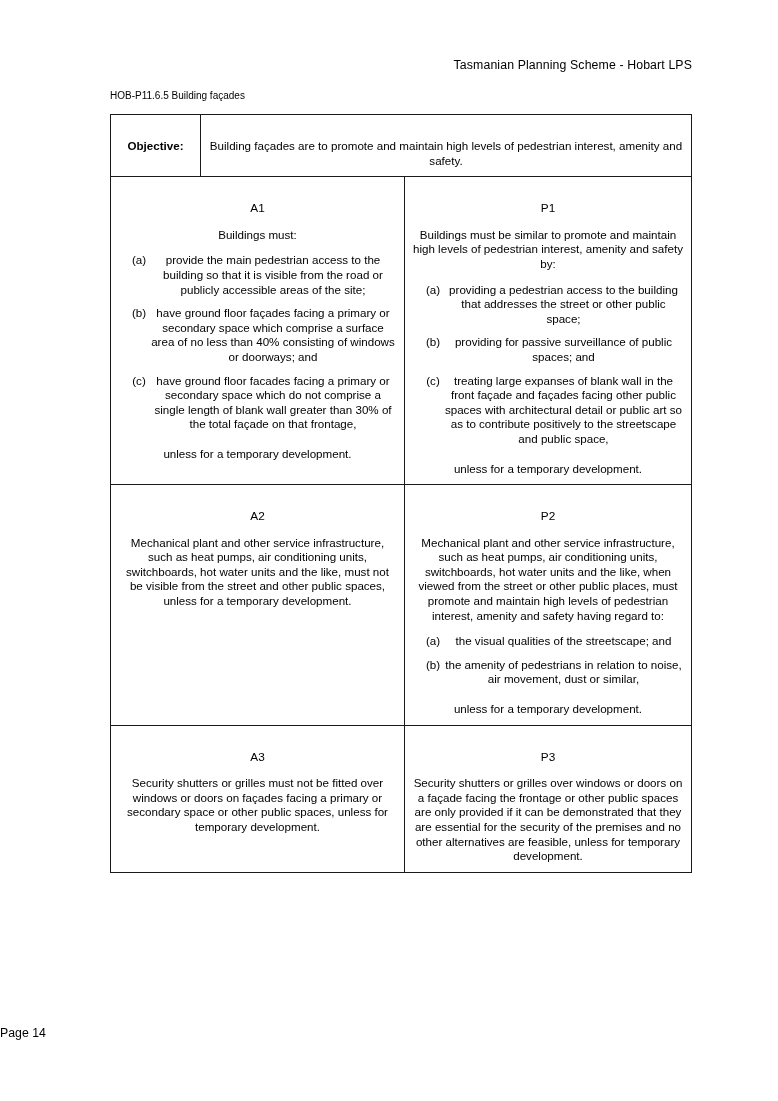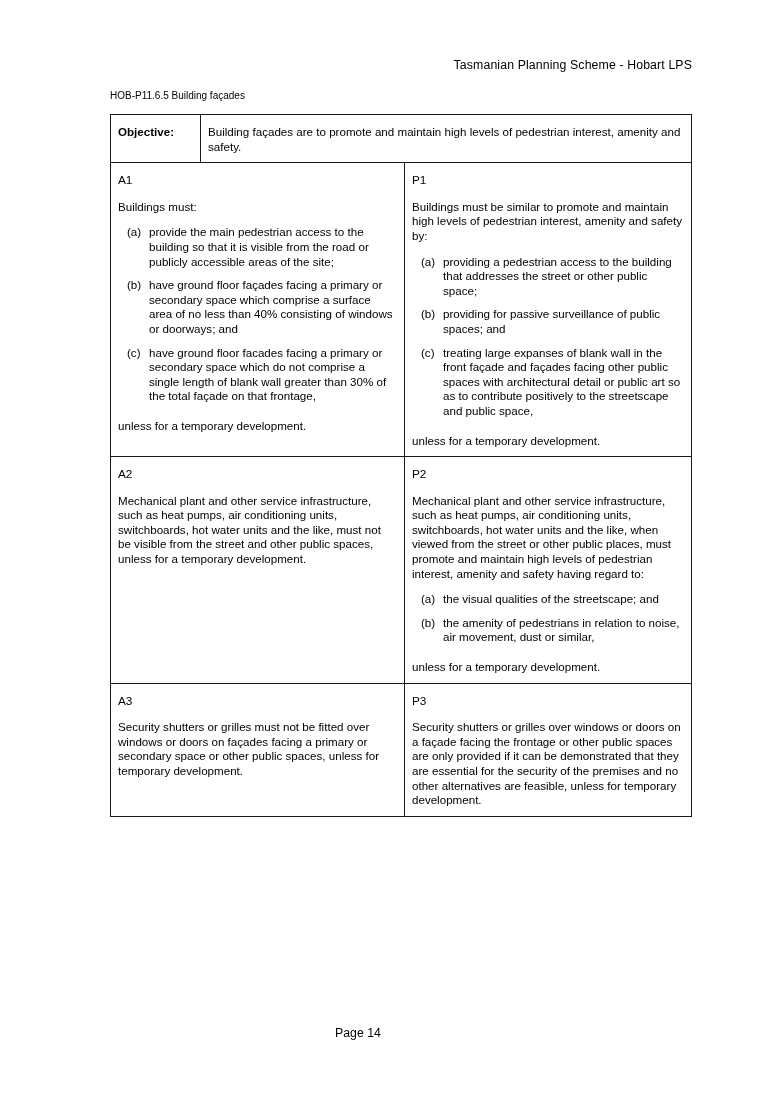--- a/index.html
+++ b/index.html
@@ -50,23 +50,24 @@
     position: absolute;
     left: 110px;
     top: 114px;
     width: 582px;
     border-collapse: collapse;
     table-layout: fixed;
   }
   .criteria-table td {
     border: 1px solid #1a1a1a;
     vertical-align: top;
-    padding: 10px 7px 8px 7px;
+    padding: 24px 7px 8px 7px;
     font-size: 11.6px;
     line-height: 14.6px;
+    text-align: center;
   }
   .col-label   { width: 90px; }
   .col-right   { width: 287px; }
 
   .bold { font-weight: bold; }
 
   .cell-code {
     font-weight: normal;
     margin: 0 0 12px 0;
     font-size: 11.8px;
@@ -99,24 +100,24 @@
     width: 24px;
   }
 
   .spacer-after-list {
     margin-top: 15px;
   }
 
   
   .doc-footer {
     position: absolute;
-    left: 12px;
+    left: 0;
     top: 1025px;
     width: 692px;
-    text-align: center;
+    text-align: left;
     font-size: 12.3px;
     line-height: 16px;
   }
 </style>
 </head>
 <body>
 
 <div class="page">
 
   <div class="doc-header">Tasmanian Planning Scheme - Hobart LPS</div>

